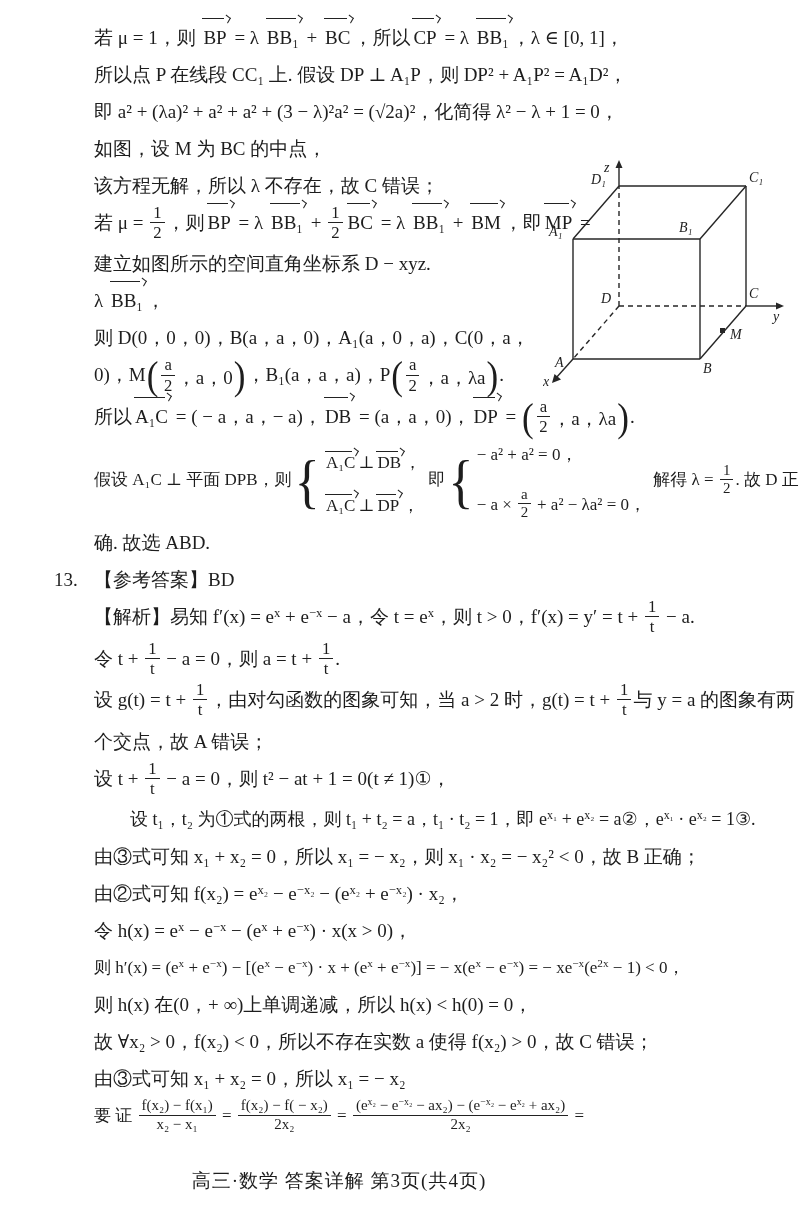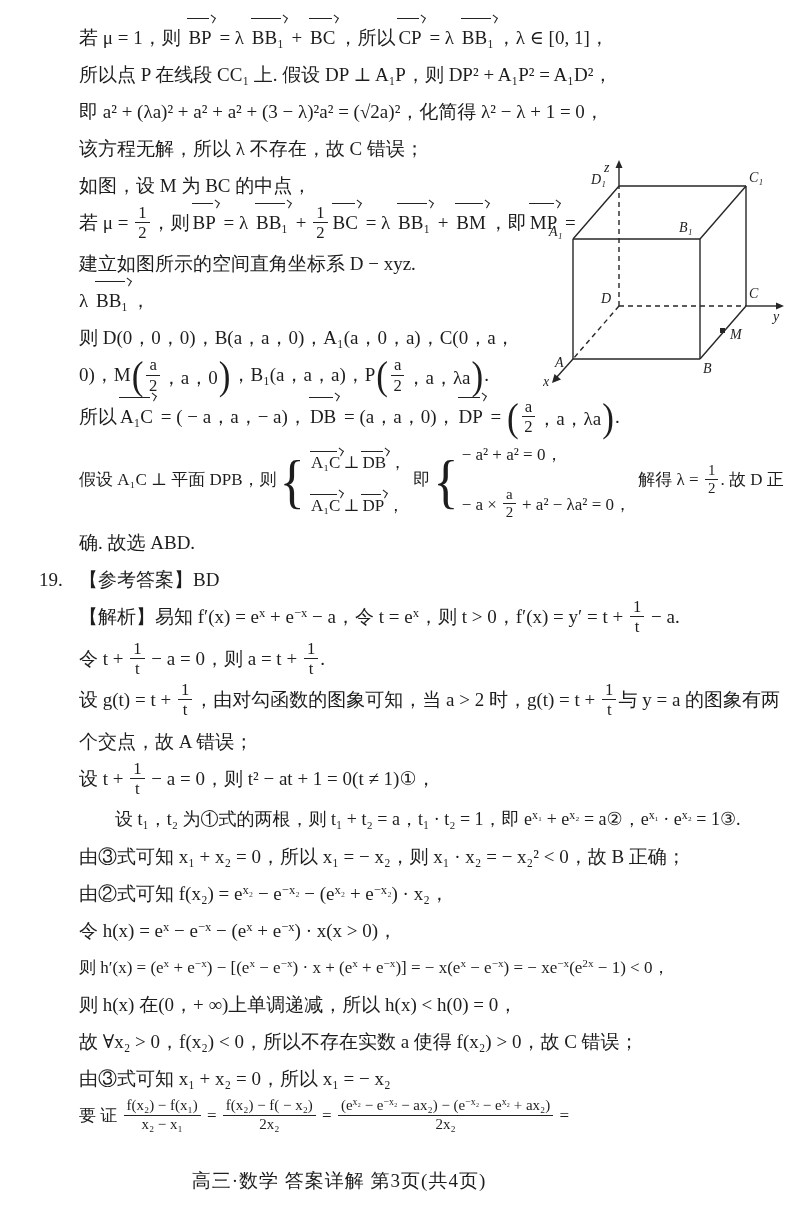--- a/index.html
+++ b/index.html
@@ -2,21 +2,21 @@
 <html><head>
 <meta charset="utf-8">
 <style>
   html,body{margin:0;padding:0;}
   body{
     width:800px;height:1230px;position:relative;overflow:hidden;
     background:#ffffff;color:#1d1d1d;
     font-family:"Liberation Serif","DejaVu Serif",serif;
     font-size:19px;
   }
-  .content{position:absolute;top:18px;left:79px;right:6px;}
+  .content{position:absolute;top:18px;left:94px;right:6px;}
   .line{line-height:35px;white-space:nowrap;padding-top:2px;}
   .fs18{font-size:18px;margin-left:36px;}
   .fs17{font-size:17px;}
   .itemline{margin-left:-40px;}
   .itemnum{display:inline-block;width:40px;}
   
   .vec{position:relative;display:inline-block;padding:0 2px;margin:0 1px;}
   .vec::before{content:'';position:absolute;left:1px;right:5px;top:-2px;border-top:1.4px solid #222;}
   .vec::after{content:'';position:absolute;right:-1px;top:-4.5px;width:5px;height:5px;
     border-top:1.4px solid #222;border-right:1.4px solid #222;transform:rotate(38deg) skewX(8deg);}
@@ -40,22 +40,22 @@
   .cube text{font-family:"Liberation Serif","DejaVu Serif",serif;font-style:italic;font-size:14px;fill:#1d1d1d;}
   .footer{position:absolute;top:1168px;left:0;width:678px;text-align:center;font-size:19px;letter-spacing:1px;}
 </style>
 </head>
 <body>
 
 <main class="content">
   <div class="line">若 μ = 1，则 <span class="vec">BP</span> = λ <span class="vec">BB₁</span> + <span class="vec">BC</span>，所以<span class="vec">CP</span> = λ <span class="vec">BB₁</span>，λ ∈ [0, 1]，</div>
   <div class="line">所以点 P 在线段 CC₁ 上. 假设 DP ⊥ A₁P，则 DP² + A₁P² = A₁D²，</div>
   <div class="line">即 a² + (λa)² + a² + a² + (3 − λ)²a² = (√2a)²，化简得 λ² − λ + 1 = 0，</div>
+  <div class="line">如图，设 M 为 BC 的中点，</div>
   <div class="line">该方程无解，所以 λ 不存在，故 C 错误；</div>
-  <div class="line">如图，设 M 为 BC 的中点，</div>
   <div class="line">若 μ = <span class="frac">
         <span class="num">1</span>
         <span class="den">2</span>
       </span>，则<span class="vec">BP</span> = λ <span class="vec">BB₁</span> + <span class="frac">
         <span class="num">1</span>
         <span class="den">2</span>
       </span><span class="vec">BC</span> = λ <span class="vec">BB₁</span> + <span class="vec">BM</span>，即<span class="vec">MP</span> =</div>
   <div class="line">建立如图所示的空间直角坐标系 D − xyz.</div>
   <div class="line">λ <span class="vec">BB₁</span>，</div>
   <div class="line">则 D(0，0，0)，B(a，a，0)，A₁(a，0，a)，C(0，a，</div>
@@ -85,21 +85,21 @@
               <span class="den">2</span>
             </span> + a² − λa² = 0，</span>
         </span>
       </span> 解得 λ = <span class="frac">
         <span class="num">1</span>
         <span class="den">2</span>
       </span>.  故 D 正</div>
   <div class="line">确.  故选 ABD.</div>
 
   <div class="line itemline">
-    <span class="itemnum">19.</span><span>【参考答案】BD</span>
+    <span class="itemnum">13.</span><span>【参考答案】BD</span>
   </div>
 
   <div class="line">【解析】易知 f′(x) = e<span class="sup">x</span> + e<span class="sup">−x</span> − a，令 t = e<span class="sup">x</span>，则 t &gt; 0，f′(x) = y′ = t + <span class="frac">
         <span class="num">1</span>
         <span class="den">t</span>
       </span> − a.</div>
   <div class="line">令 t + <span class="frac">
         <span class="num">1</span>
         <span class="den">t</span>
       </span> − a = 0，则 a = t + <span class="frac">

